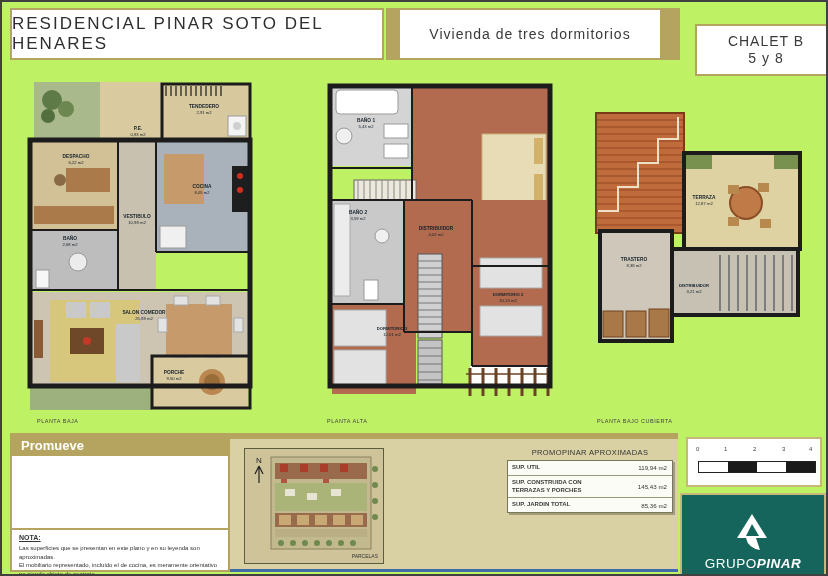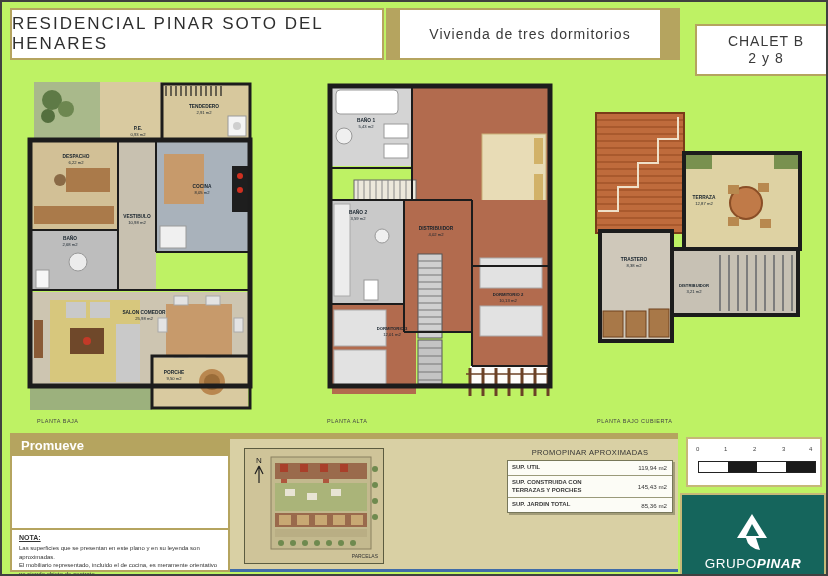--- a/index.html
+++ b/index.html
@@ -63,21 +63,21 @@
   <div class="hdr-box" style="left:8px;width:374px;">
     <span class="t-main">RESIDENCIAL PINAR SOTO DEL HENARES</span>
   </div>
   <div class="hdr-sep" style="left:384px;width:12px;"></div>
   <div class="hdr-box" style="left:396px;width:264px;">
     <span class="t-sub">Vivienda de tres dormitorios</span>
   </div>
   <div class="hdr-sep" style="left:660px;width:18px;"></div>
   <div class="hdr-box" style="left:693px;width:142px;margin-top:16px;">
     <span class="t-chalet">CHALET B</span>
-    <span class="t-chalet">2 y 8</span>
+    <span class="t-chalet">5 y 8</span>
   </div>
 
   <div class="plan" style="left:12px;top:76px;width:243px;height:338px;">
   <svg viewBox="0 0 243 338" width="243" height="338">
     <g>
       <rect x="20" y="4" width="66" height="58" fill="#a9b98b"></rect>
       <circle cx="38" cy="22" r="10" fill="#5e7a46"></circle>
           <circle cx="52" cy="31" r="8" fill="#6d8750"></circle>
           <circle cx="34" cy="38" r="7" fill="#546f3e"></circle>
       <rect x="86" y="4" width="62" height="58" fill="#d9caa0"></rect>

